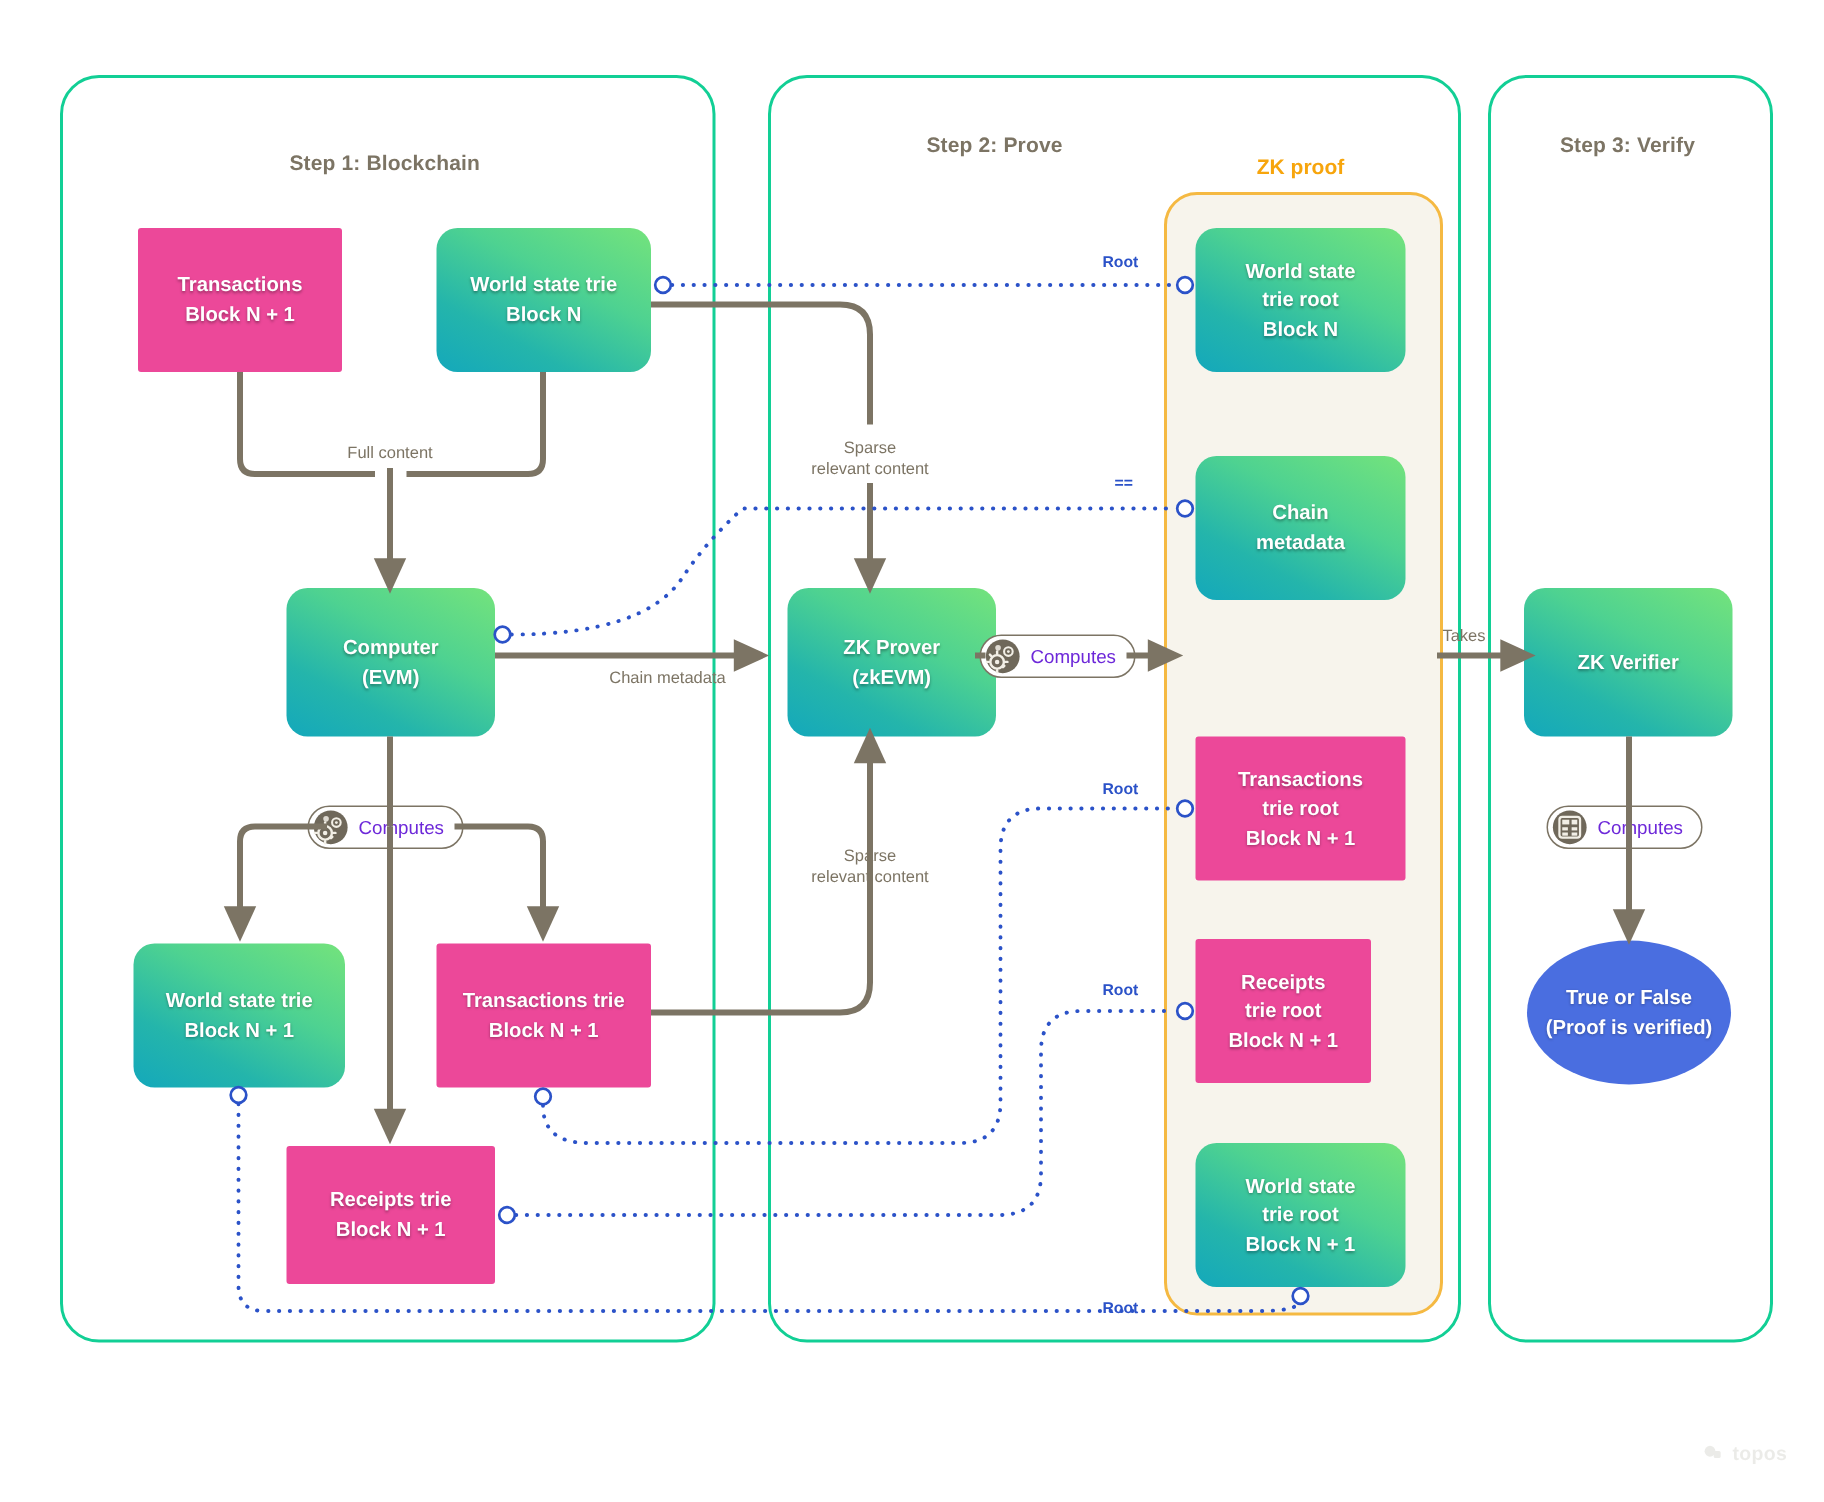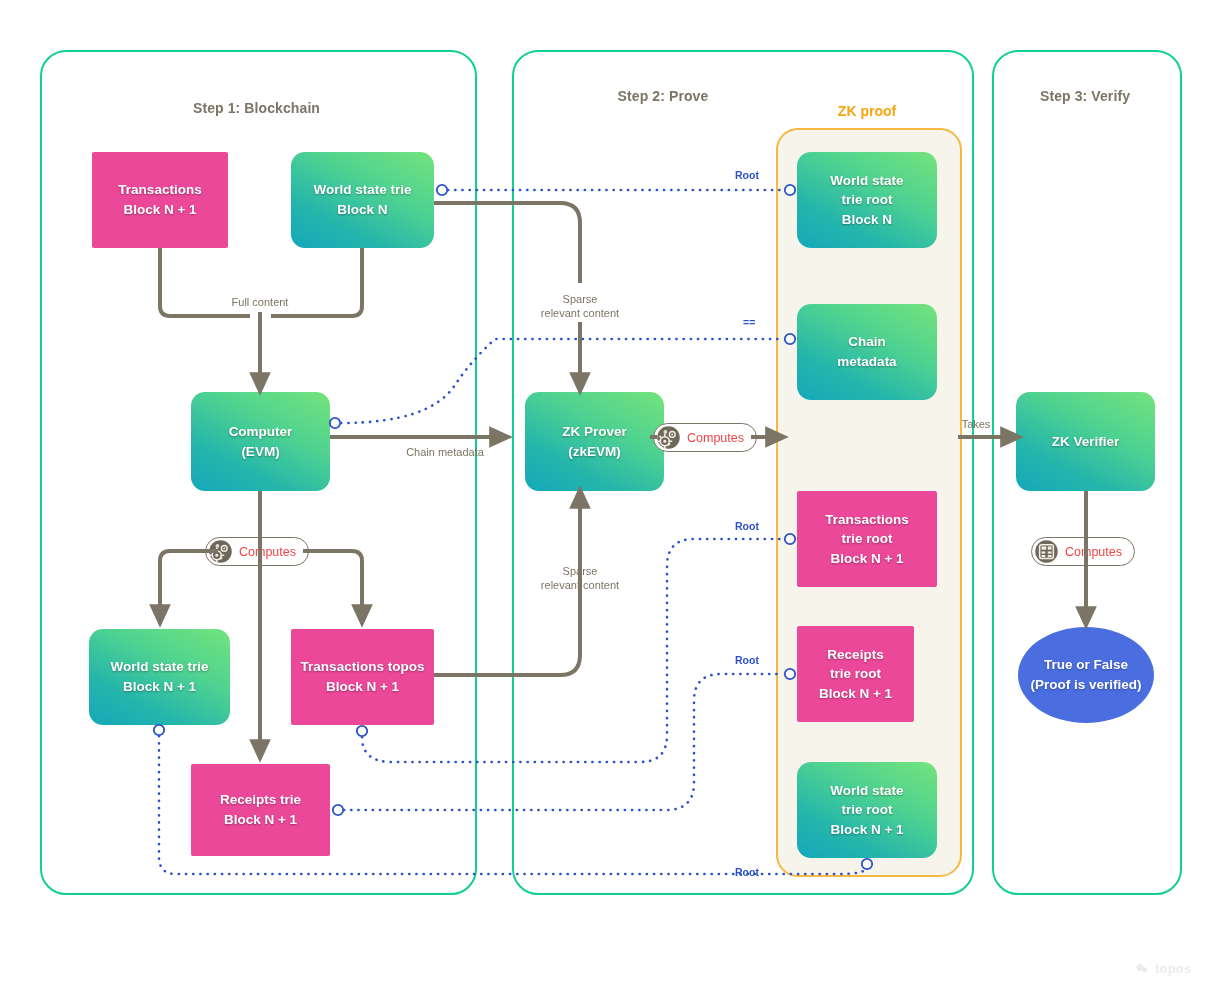--- a/index.html
+++ b/index.html
@@ -22,21 +22,21 @@
         box-sizing:border-box;padding:4px 6px;
         text-shadow:0 1px 2px rgba(0,0,0,.35);}
   .node.navy{background:#ec4899;border-radius:2px;}
   .node.grad{background:linear-gradient(208deg,#74e37c 0%,#4ed291 38%,#24b5ab 72%,#14a8bb 100%);
              border-radius:14px;}
   .node.ellipse{background:#4a6ee0;border-radius:50%;text-shadow:0 1px 2px rgba(0,0,0,.3);}
 
   
   .badge{position:absolute;height:29px;border:1.6px solid #7c7464;border-radius:16px;
          background:#ffffff;display:flex;align-items:center;gap:6px;padding:0 12px 0 2px;
-         font-size:12.5px;color:#ef4444;font-weight:normal;box-sizing:border-box;}
+         font-size:12.5px;color:#6d28d9;font-weight:normal;box-sizing:border-box;}
   .badge .glyph{width:25px;height:25px;flex:0 0 25px;display:block;}
 
   
   .elabel{position:absolute;font-size:11px;color:#7c7464;white-space:pre;text-align:center;line-height:1.3;}
   .blabel{position:absolute;font-size:10.5px;color:#2b52c8;font-weight:bold;white-space:nowrap;}
 
   
   svg.layer{position:absolute;left:0;top:0;width:1216px;height:1001px;overflow:visible;}
   svg.layer.under{z-index:1;}
   .solid-edge{fill:none;stroke:#7c7464;stroke-width:4;stroke-linecap:butt;}
@@ -148,21 +148,21 @@
 
   <div class="node grad" style="left:89px;top:629px;width:141px;height:96px;">
     <div>
       <div>World state trie</div>
       <div>Block N + 1</div>
     </div>
   </div>
 
   <div class="node navy" style="left:291px;top:629px;width:143px;height:96px;">
     <div>
-      <div>Transactions topos</div>
+      <div>Transactions trie</div>
       <div>Block N + 1</div>
     </div>
   </div>
 
   <div class="node navy" style="left:191px;top:764px;width:139px;height:92px;">
     <div>
       <div>Receipts trie</div>
       <div>Block N + 1</div>
     </div>
   </div>

